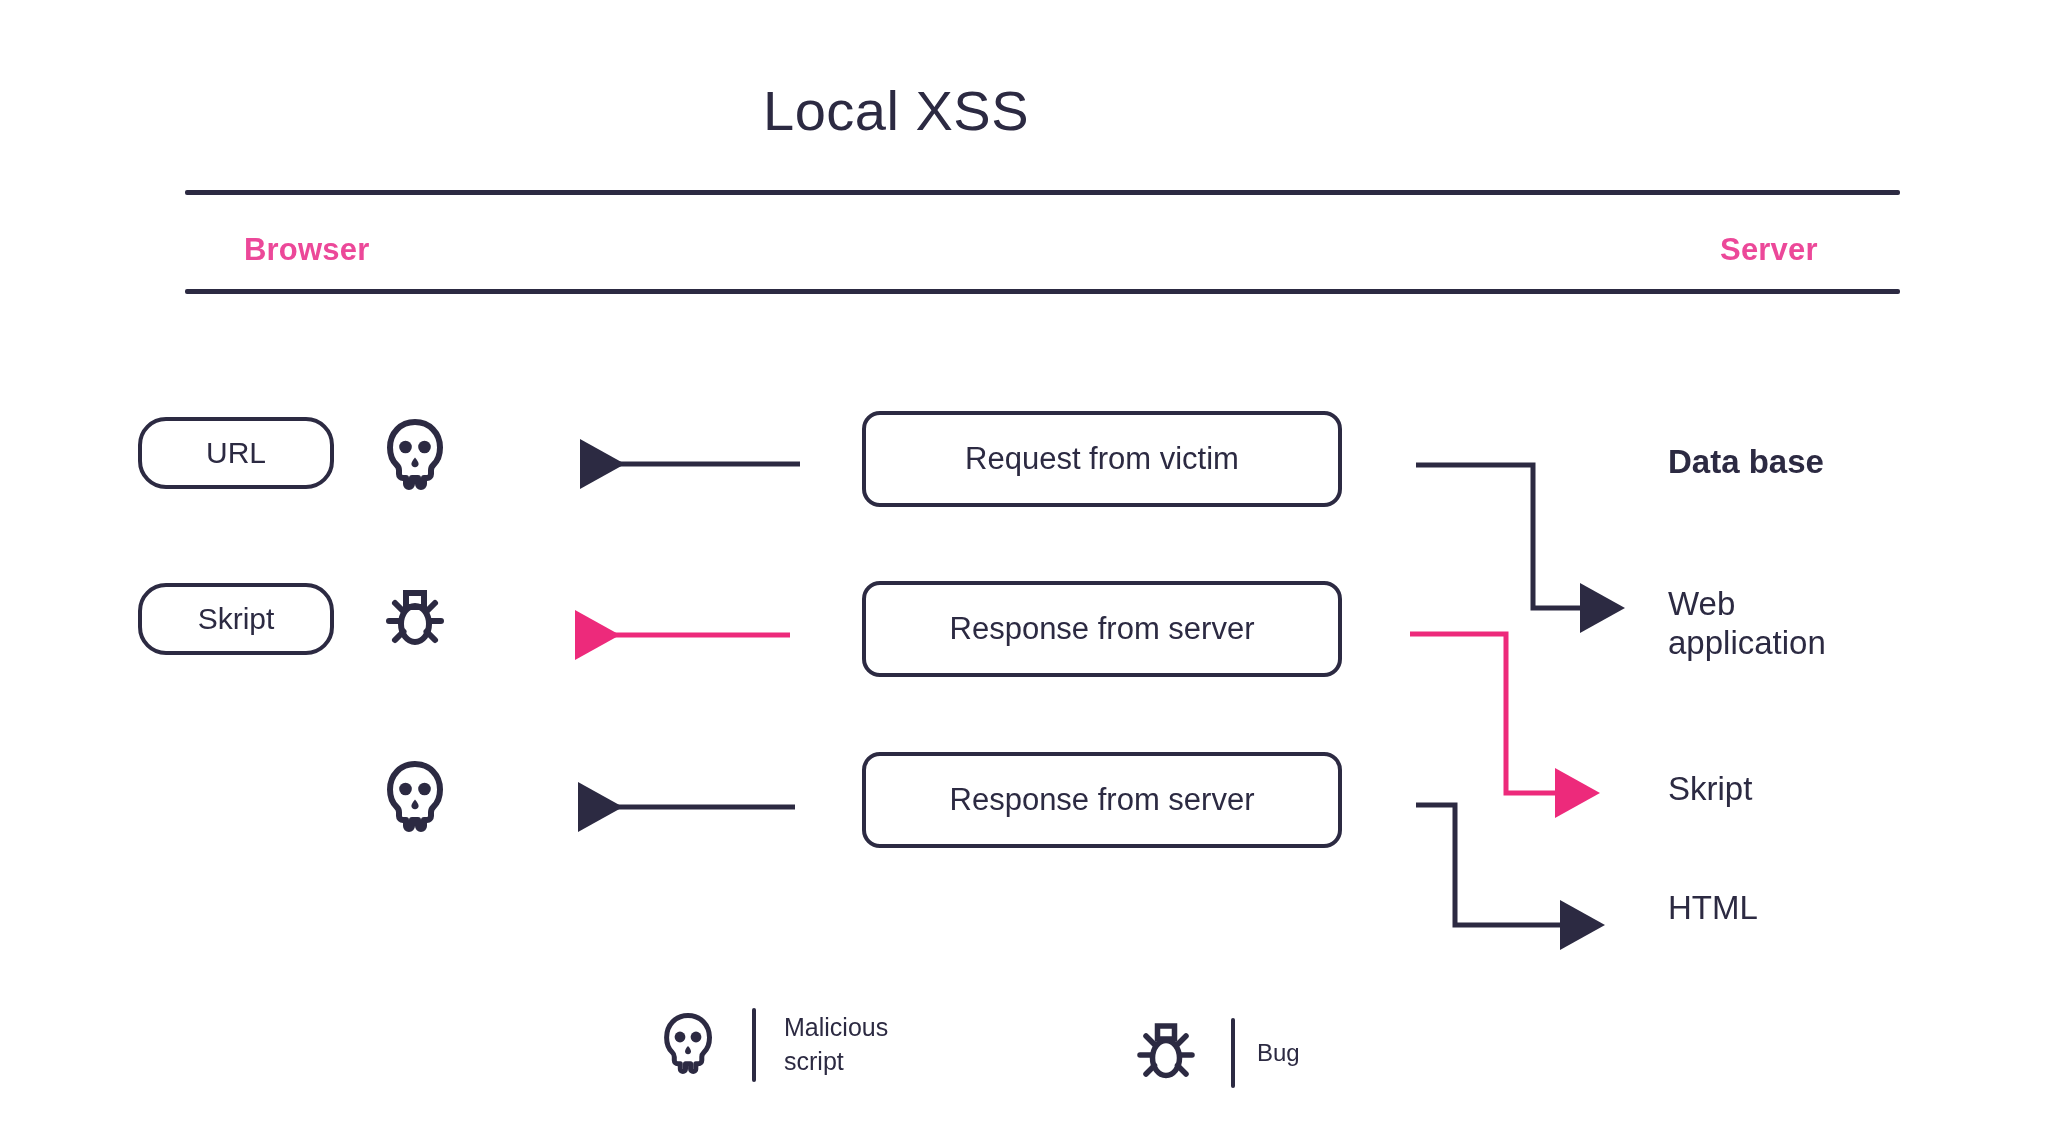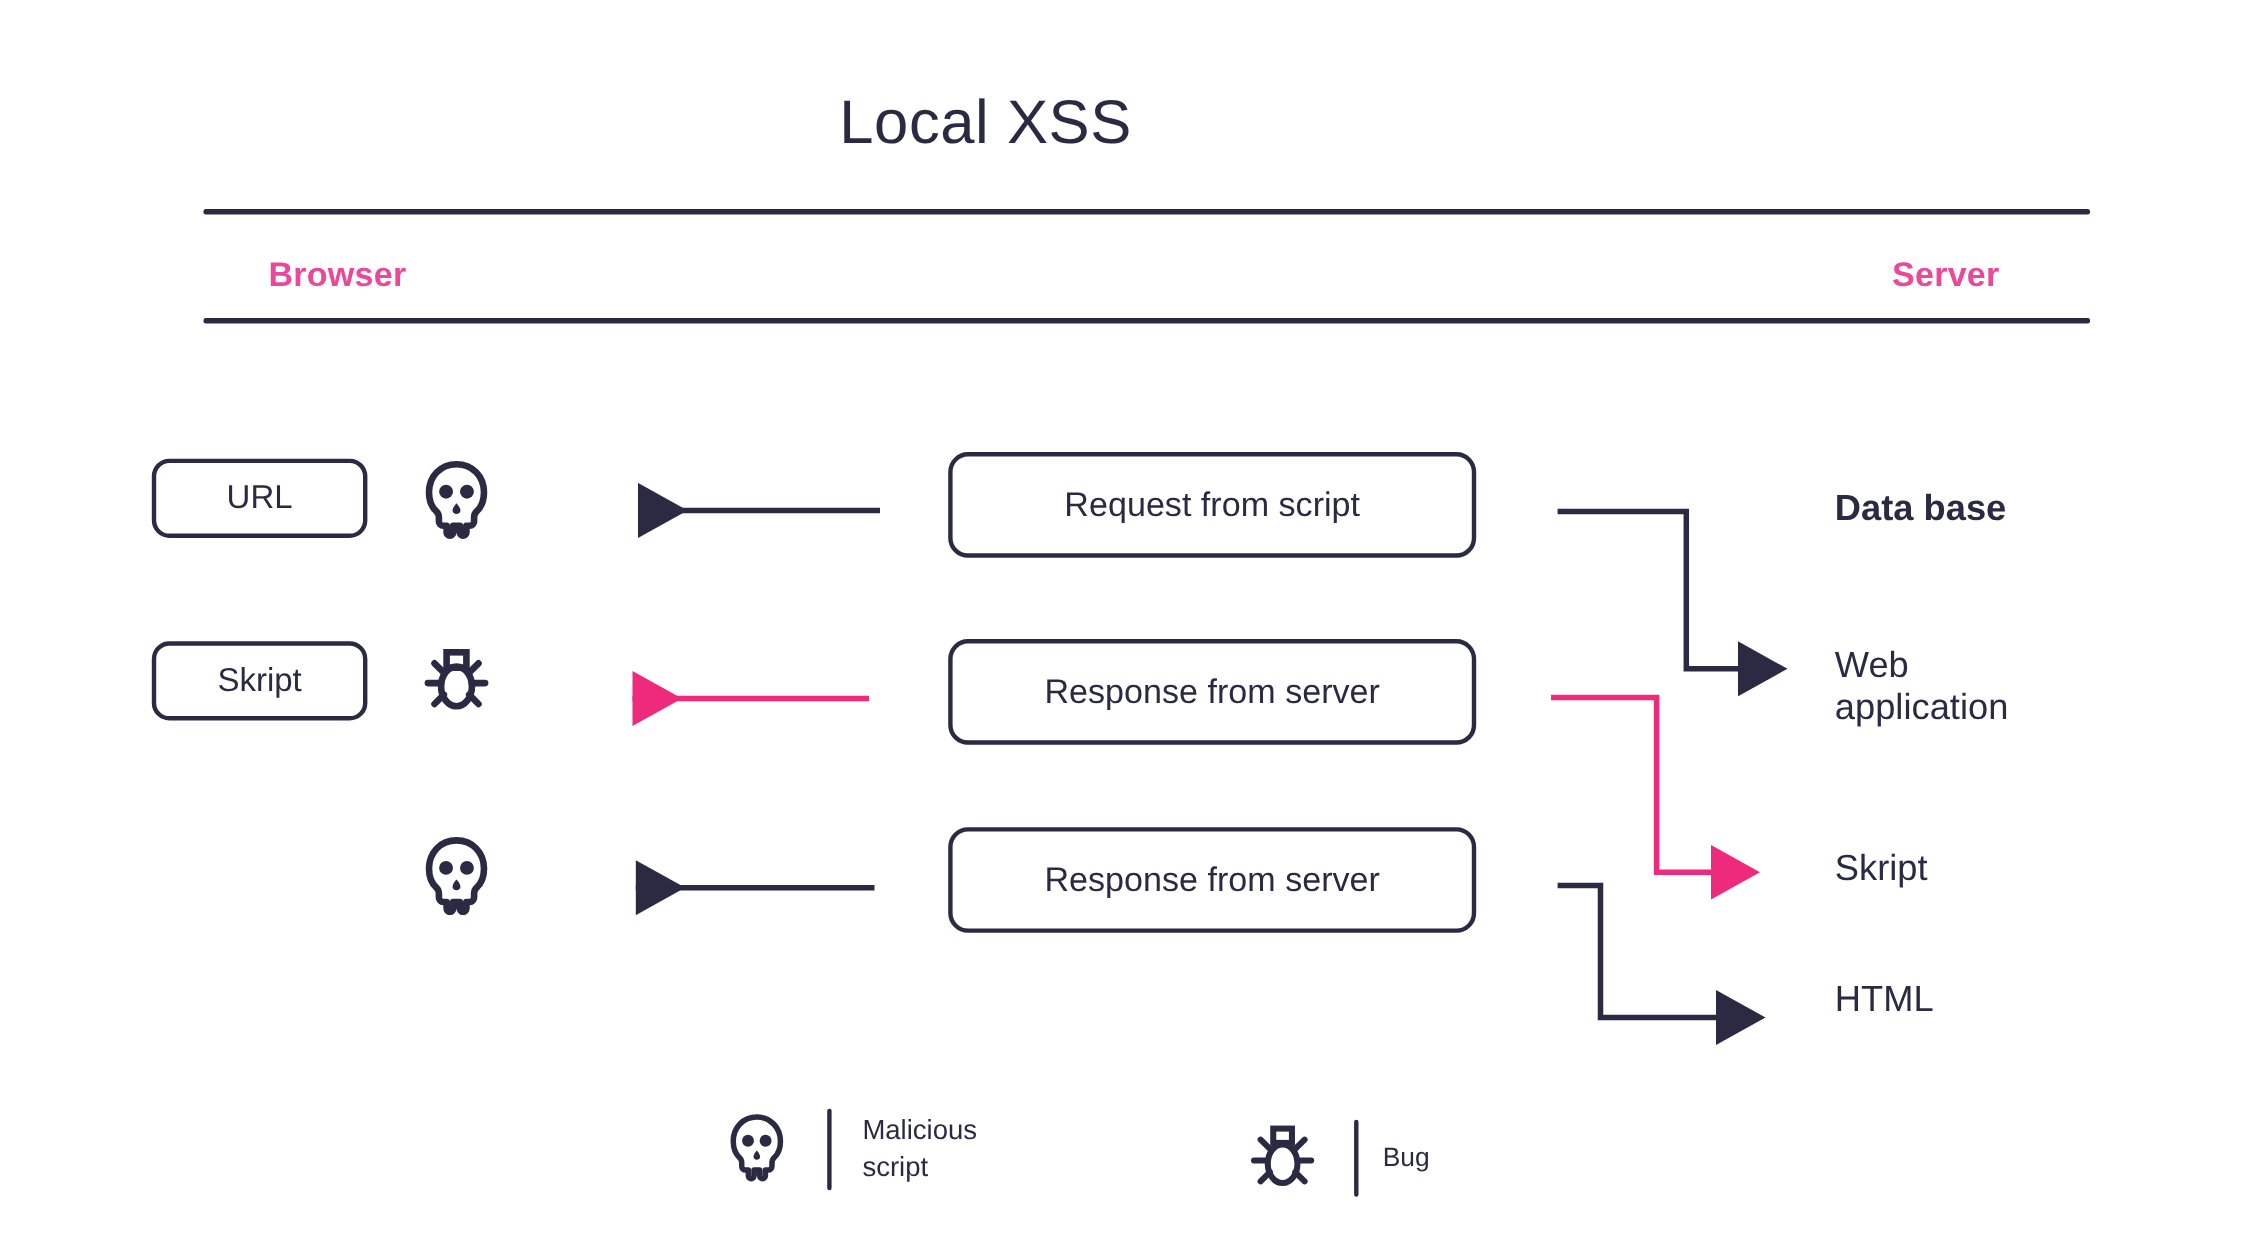--- a/index.html
+++ b/index.html
@@ -60,21 +60,21 @@
   .col-header.browser { left: 244px; }
   .col-header.server  { left: 1720px; }
 
   
   .pill {
     position: absolute;
     left: 138px;
     width: 196px;
     height: 72px;
     border: 4px solid #2c2a42;
-    border-radius: 16px;
+    border-radius: 28px;
     background: #fff;
     display: flex;
     align-items: center;
     justify-content: center;
     font-size: 30px;
     font-weight: 500;
     color: #2c2a42;
     box-sizing: border-box;
   }
   .pill.r1 { top: 417px; }
@@ -219,21 +219,21 @@
 
   <div class="threat-icon r3">
     <svg viewBox="0 0 66 72">
       <path d="M33 4C18.5 4 8 15 8 29.5c0 8 2.6 13.5 6.5 17.2 1.6 1.5 2.5 3.5 2.5 5.6V56a4 4 0 0 0 4 4h3v6a3 3 0 0 0 6 0v-6h6v6a3 3 0 0 0 6 0v-6h3a4 4 0 0 0 4-4v-3.7c0-2.1.9-4.1 2.5-5.6C55.4 43 58 37.5 58 29.5 58 15 47.5 4 33 4Z" fill="none" stroke="#2c2a42" stroke-width="6" stroke-linejoin="round"></path>
       <circle cx="23.5" cy="29" r="6.3" fill="#2c2a42"></circle>
       <circle cx="42.5" cy="29" r="6.3" fill="#2c2a42"></circle>
       <path d="M33 39.5c2.4 2.6 3.6 5 3.6 6.6 0 1.9-1.6 3.2-3.6 3.2s-3.6-1.3-3.6-3.2c0-1.6 1.2-4 3.6-6.6Z" fill="#2c2a42"></path>
     </svg>
   </div>
 
-  <div class="msg-box m1">Request from script</div>
+  <div class="msg-box m1">Request from victim</div>
   <div class="msg-box m2">Response from server</div>
   <div class="msg-box m3">Response from server</div>
 
   <div class="right-label l1">Data base</div>
   <div class="right-label l2">Web
 application</div>
   <div class="right-label l3">Skript</div>
   <div class="right-label l4">HTML</div>
 
   <svg class="connectors" viewBox="0 0 2048 1144">

